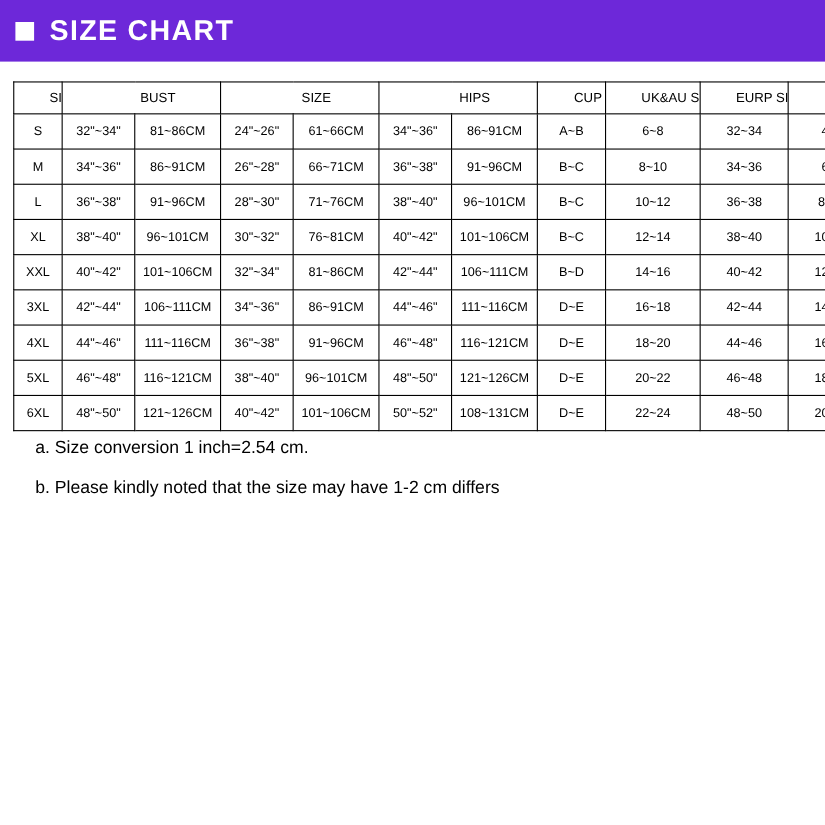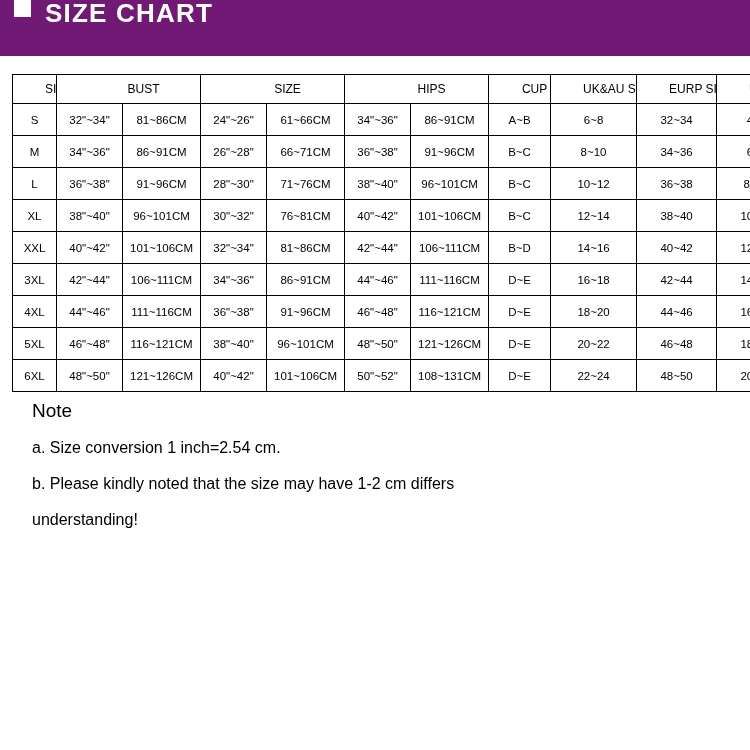--- a/index.html
+++ b/index.html
@@ -21,23 +21,23 @@
     box-sizing: border-box;
   }
 
   
   .header {
     position: absolute;
     left: 0;
     top: 0;
     width: 750px;
     height: 56px;
-    background: #701a75;
+    background: #6d28d9;
     display: flex;
-    align-items: flex-start;
+    align-items: center;
   }
   .header-bullet {
     width: 17px;
     height: 17px;
     background: #ffffff;
     margin-left: 14px;
     margin-right: 14px;
     flex: none;
   }
   .header-title {
@@ -267,19 +267,17 @@
           <td>D~E</td>
           <td>22~24</td>
           <td>48~50</td>
           <td>20~22</td>
         </tr>
       </tbody>
     </table>
   </div>
 
   <div class="notes">
-    <div class="note-title">Note</div>
     <div class="note-line">a. Size conversion 1 inch=2.54 cm.</div>
     <div class="note-line">b. Please kindly noted that the size may have 1-2 cm differs</div>
-    <div class="note-line">understanding!</div>
   </div>
 
 </div>
 
 </body></html>

